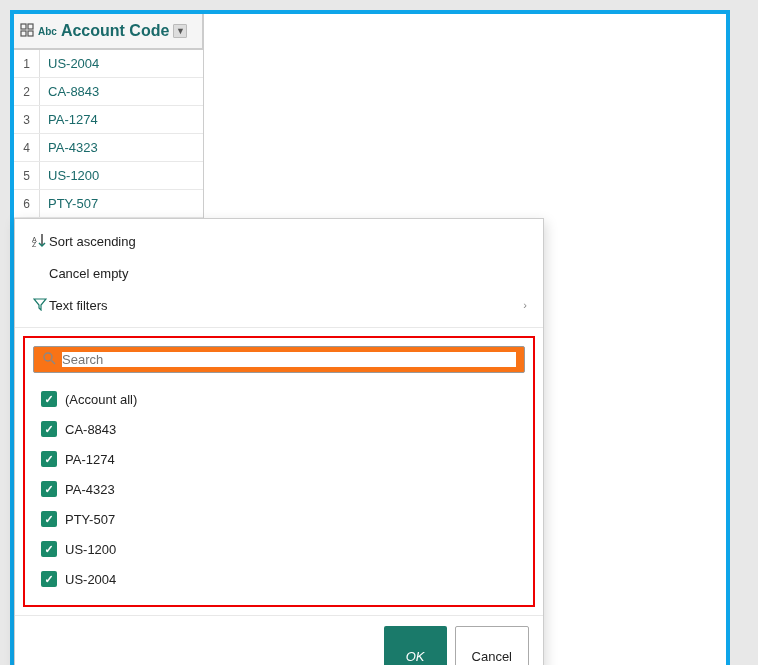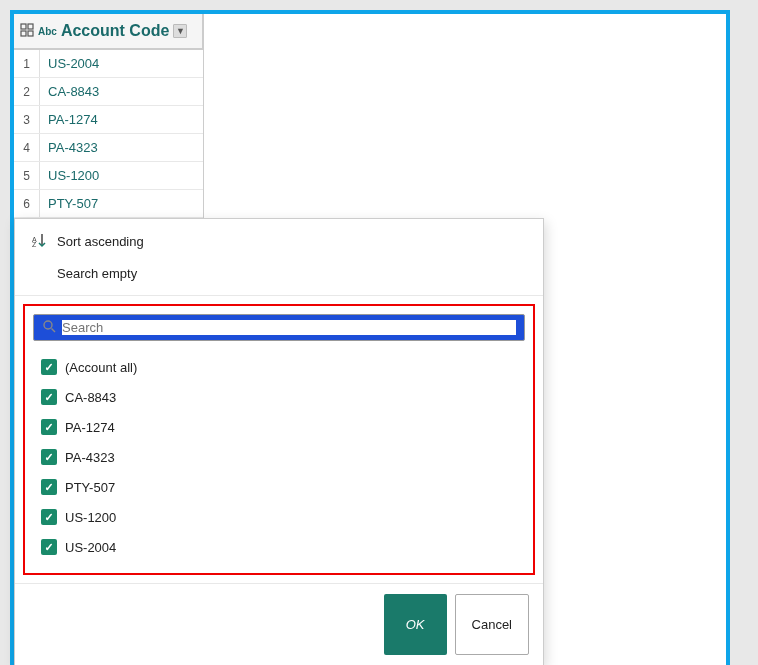--- a/index.html
+++ b/index.html
@@ -61,21 +61,20 @@
     .menu-section {
       padding: 6px 0;
       border-bottom: 1px solid #e8e8e8;
     }
     .menu-item {
       display: flex;
       align-items: center;
       height: 32px;
       padding: 0 16px;
       cursor: pointer;
-      gap: 8px;
     }
     .menu-item-icon {
       font-size: 14px;
       color: #444;
       width: 18px;
       text-align: center;
     }
     .menu-item-label {
       color: #222;
       font-size: 13px;
@@ -91,21 +90,21 @@
       padding: 8px;
     }
     .search-box {
       display: flex;
       align-items: center;
       border: 1px solid #999;
       border-radius: 2px;
       padding: 4px 8px;
       gap: 6px;
       margin-bottom: 8px;
-      background: #1d4ed8;
+      background: #f97316;
     }
     .search-icon {
       color: #888;
       font-size: 13px;
     }
     .search-input {
       border: none;
       outline: none;
       font-size: 13px;
       color: #555;
@@ -276,21 +275,30 @@
             <text x="0" y="10" font-size="7" fill="#444">A</text>
             <text x="0" y="15" font-size="7" fill="#444">Z</text>
             <line x1="10" y1="2" x2="10" y2="14" stroke="#444" stroke-width="1.5"></line>
             <polyline points="7,11 10,14 13,11" fill="none" stroke="#1a7a6a" stroke-width="1.5"></polyline>
           </svg>
         </span>
         <span class="menu-item-label">Sort ascending</span>
       </div>
       <div class="menu-item">
         <span class="menu-item-icon" style="width:18px;"></span>
-        <span class="menu-item-label">Search empty</span>
+        <span class="menu-item-label">Cancel empty</span>
+      </div>
+      <div class="menu-item">
+        <span class="menu-item-icon">
+          <svg width="14" height="14" viewBox="0 0 14 14">
+            <polygon points="1,2 13,2 8,8 8,13 6,11 6,8" fill="none" stroke="#1a7a6a" stroke-width="1.2"></polygon>
+          </svg>
+        </span>
+        <span class="menu-item-label">Text filters</span>
+        <span class="menu-item-arrow">›</span>
       </div>
     </div>
 
     <div class="filter-section">
       <div class="search-box">
         <span class="search-icon">
           <svg width="14" height="14" viewBox="0 0 14 14">
             <circle cx="6" cy="6" r="4" stroke="#888" stroke-width="1.4" fill="none"></circle>
             <line x1="9.5" y1="9.5" x2="13" y2="13" stroke="#888" stroke-width="1.4"></line>
           </svg>

